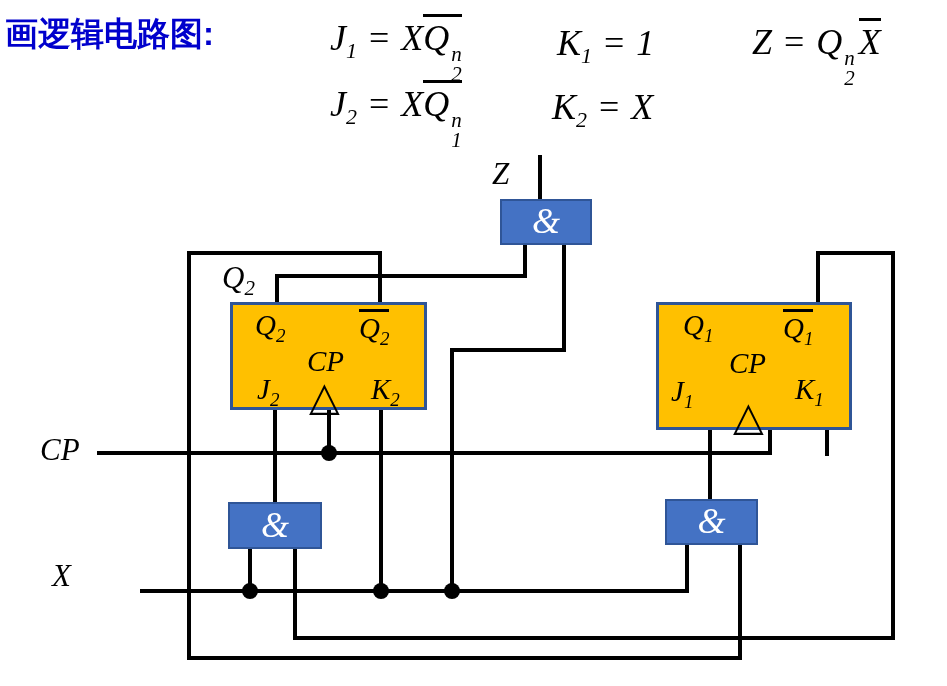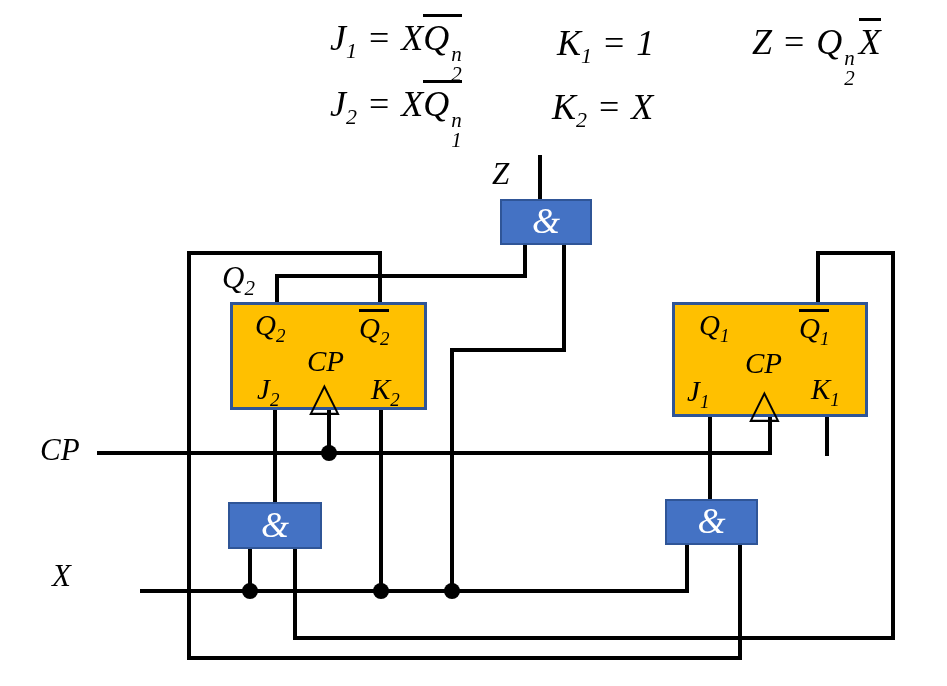--- a/index.html
+++ b/index.html
@@ -33,20 +33,21 @@
   .formula sub{font-size:22px;font-style:italic;}
   .ovl{display:inline-block;border-top:3px solid #000;padding-top:3px;line-height:1;}
   .stk{display:inline-flex;flex-direction:column;align-items:flex-start;font-size:21px;
        line-height:0.95;font-style:italic;vertical-align:-11px;margin-left:2px;}
 </style>
 </head>
 <body>
 
 <div class="canvas">
 
+  <div class="title">画逻辑电路图:</div>
 
   <div class="formula" style="left:330px;top:14px">
     <span><i>J</i><sub>1</sub></span>
     <span class="eq">=</span>
     <i>X</i>
     <span class="ovl"><i>Q</i><span class="stk">
           <span>n</span>
           <span>2</span>
         </span></span>
   </div>
@@ -134,21 +135,21 @@
 
   <div class="ff" style="left:230px;top:302px;width:197px;height:108px">
     <span class="ffl" style="left:22px;top:6px"><i>Q</i><sub>2</sub></span>
     <span class="ffl" style="left:126px;top:4px"><span class="ovl2"><i>Q</i><sub>2</sub></span></span>
     <span class="ffl" style="left:74px;top:42px"><i>CP</i></span>
     <span class="ffl" style="left:24px;top:70px"><i>J</i><sub>2</sub></span>
     <span class="ffl" style="left:138px;top:70px"><i>K</i><sub>2</sub></span>
     <span class="clk" style="left:76px;bottom:-9px">△</span>
   </div>
 
-  <div class="ff" style="left:672px;top:302px;width:196px;height:115px">
+  <div class="ff" style="left:656px;top:302px;width:196px;height:128px">
     <span class="ffl" style="left:24px;top:6px"><i>Q</i><sub>1</sub></span>
     <span class="ffl" style="left:124px;top:4px"><span class="ovl2"><i>Q</i><sub>1</sub></span></span>
     <span class="ffl" style="left:70px;top:44px"><i>CP</i></span>
     <span class="ffl" style="left:12px;top:72px"><i>J</i><sub>1</sub></span>
     <span class="ffl" style="left:136px;top:70px"><i>K</i><sub>1</sub></span>
     <span class="clk" style="left:74px;bottom:-9px">△</span>
   </div>
 
   <div class="lbl" style="left:492px;top:158px"><i>Z</i></div>
   <div class="lbl" style="left:222px;top:262px"><i>Q</i><sub>2</sub></div>

